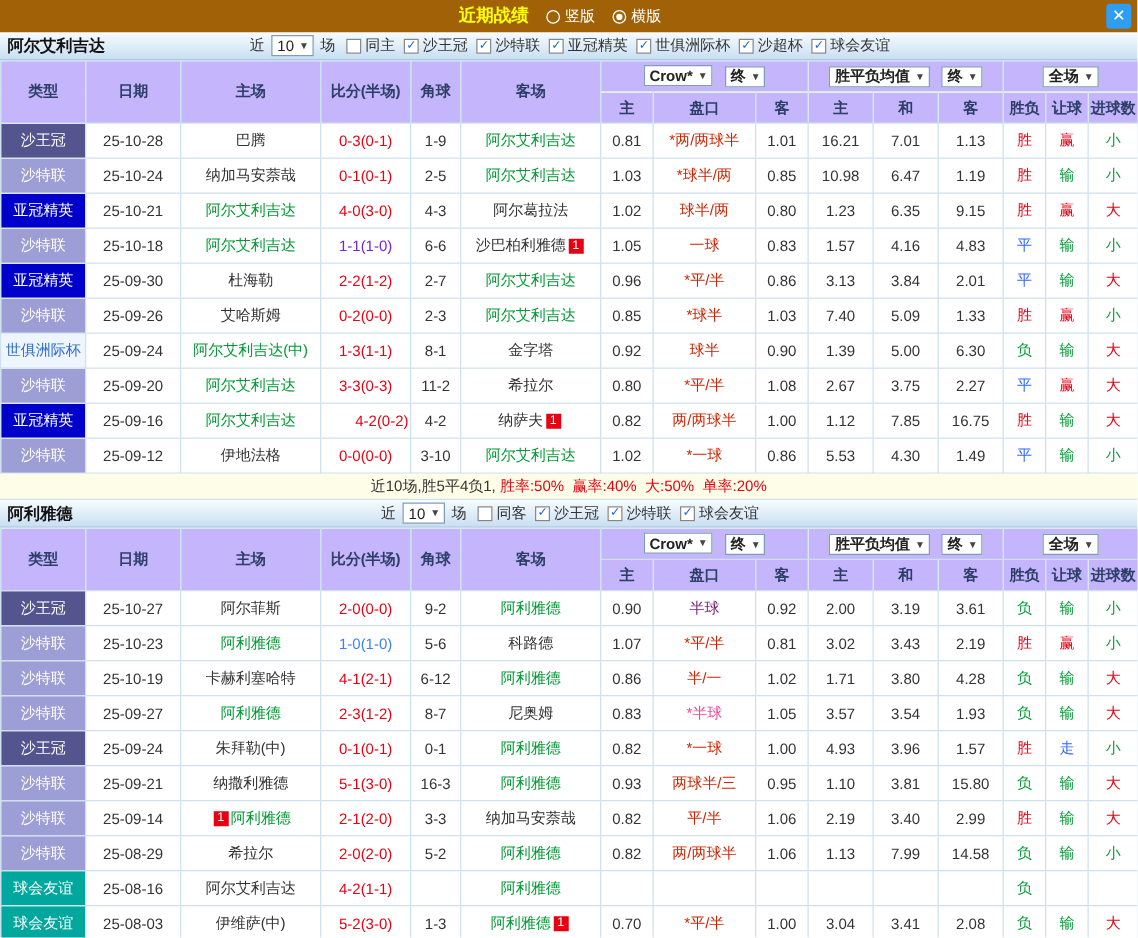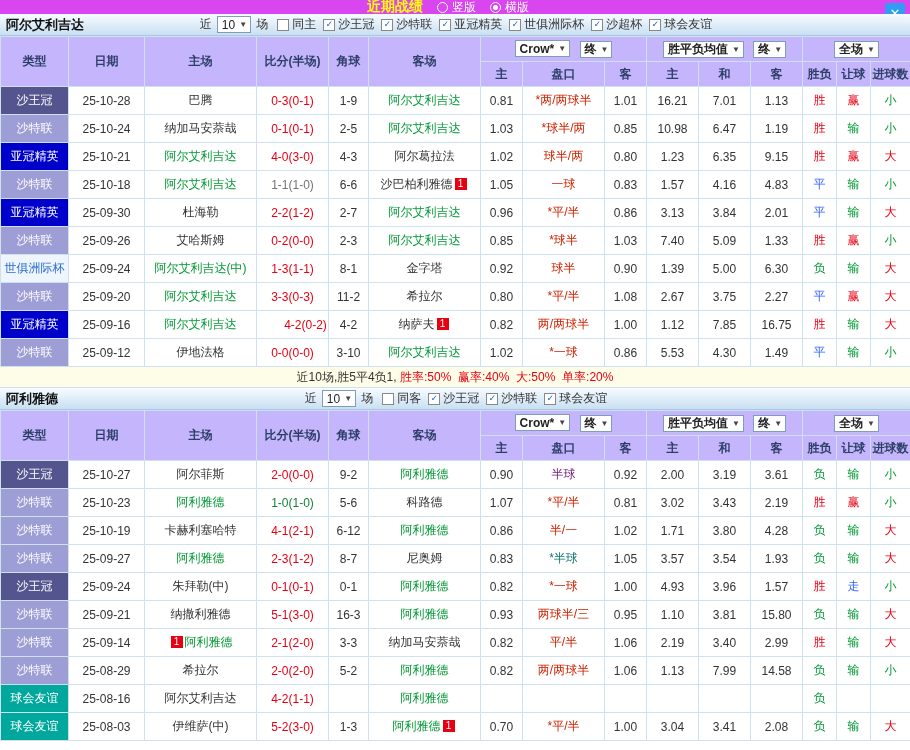--- a/index.html
+++ b/index.html
@@ -3,34 +3,34 @@
 <meta charset="utf-8">
 <style>
   * { box-sizing: border-box; }
   html,body { margin:0; padding:0; }
   body {
     width:910px; height:750px; overflow:hidden; background:#fff;
     font-family:"Liberation Sans","DejaVu Sans",sans-serif;
     font-size:12px; color:#333;
   }
   
-  .topbar { height:14px; background:#d946ef; display:flex; align-items:center; justify-content:center; position:relative; }
+  .topbar { height:26px; background:#a16207; display:flex; align-items:center; justify-content:center; position:relative; }
   .tb-title { color:#ffff00; font-weight:bold; font-size:14px; margin-right:14px; }
   .radio { display:inline-flex; align-items:center; margin-right:14px; color:#fff; cursor:pointer; }
   .radio .rdot { width:11px; height:11px; border:1px solid #fff; border-radius:50%; margin-right:4px; position:relative; background:transparent; }
   .radio.sel .rdot::after { content:""; position:absolute; left:2px; top:2px; right:2px; bottom:2px; border-radius:50%; background:#fff; }
   .close-btn { position:absolute; right:5px; top:3px; width:20px; height:20px; background:#2e9df2; border-radius:3px; color:#fff; font-size:13px; font-weight:bold; display:flex; align-items:center; justify-content:center; cursor:pointer; }
   
   .sec-header { height:22px; background:linear-gradient(#f7fcff,#c9dff2); border-bottom:1px solid #a9c7e2; display:flex; align-items:center; position:relative; }
   .sec-title { position:absolute; left:6px; font-weight:bold; font-size:13px; color:#111; }
   .filters { margin:0 auto; display:flex; align-items:center; }
   .filters .lab { margin:0 2px; color:#333; }
   .mini-select { display:inline-flex; align-items:center; background:#fff; border:1px solid #7f9db9; height:17px; padding:0 3px 0 4px; margin:0 3px; cursor:pointer; color:#222; }
   .mini-select .arr { font-size:8px; margin-left:4px; color:#444; }
-  .flt { display:inline-flex; align-items:center; margin-left:7px; cursor:pointer;font-family:Liberation Mono, monospace; }
+  .flt { display:inline-flex; align-items:center; margin-left:7px; cursor:pointer; }
   .flt .cb { width:12px; height:12px; border:1px solid #888; background:#fff; display:inline-flex; align-items:center; justify-content:center; font-size:10px; font-weight:bold; color:#1667d9; margin-right:3px; line-height:1; }
   
   table { border-collapse:collapse; table-layout:fixed; width:910px; }
   th,td { border:1px solid #cfe0ef; text-align:center; overflow:hidden; white-space:nowrap; padding:0; }
   thead th { background:#c4b5fd; height:25px; font-weight:bold; font-size:12px; color:#2c3e66; }
   tbody td { height:28px; background:#fff; font-size:12px; }
   .badge { display:inline-block; min-width:12px; height:12px; line-height:12px; background:#e60012; color:#fff; font-size:10px; margin:0 2px; vertical-align:1px; }
   
   .stats { height:21px; border-bottom:1px solid #cfe0ef; display:flex; align-items:center; justify-content:center; background:#fdfde8; }
   .stats span { white-space:pre; }
@@ -207,21 +207,21 @@
         <td>6.35</td>
         <td>9.15</td>
         <td style="color: rgb(230, 0, 18);">胜</td>
         <td style="color: rgb(230, 0, 18);">赢</td>
         <td style="color: rgb(230, 0, 18);">大</td>
       </tr>
       <tr>
         <td style="background: rgb(158, 158, 214); color: rgb(255, 255, 255);">沙特联</td>
         <td>25-10-18</td>
         <td><span style="color: rgb(0, 153, 51);">阿尔艾利吉达</span></td>
-        <td style="color: #737373; margin-top: 14px;">1-1(1-0)</td>
+        <td style="color: #6d28d9; margin-top: 14px;">1-1(1-0)</td>
         <td>6-6</td>
         <td><span>沙巴柏利雅德</span><span class="badge">1</span></td>
         <td>1.05</td>
         <td style="color: rgb(204, 34, 0);">一球</td>
         <td>0.83</td>
         <td>1.57</td>
         <td>4.16</td>
         <td>4.83</td>
         <td style="color: rgb(51, 102, 255);">平</td>
         <td style="color: rgb(0, 153, 51);">输</td>
@@ -450,21 +450,21 @@
         <td>3.19</td>
         <td>3.61</td>
         <td style="color: rgb(0, 153, 51);">负</td>
         <td style="color: rgb(0, 153, 51);">输</td>
         <td style="color: rgb(0, 153, 51);">小</td>
       </tr>
       <tr>
         <td style="background: rgb(158, 158, 214); color: rgb(255, 255, 255);">沙特联</td>
         <td>25-10-23</td>
         <td><span style="color: rgb(0, 153, 51);">阿利雅德</span></td>
-        <td style="color: #15803d;">1-0(1-0)</td>
+        <td style="color: #3b82f6;">1-0(1-0)</td>
         <td>5-6</td>
         <td><span>科路德</span></td>
         <td>1.07</td>
         <td style="color: rgb(204, 34, 0);">*平/半</td>
         <td>0.81</td>
         <td>3.02</td>
         <td>3.43</td>
         <td>2.19</td>
         <td style="color: rgb(230, 0, 18);">胜</td>
         <td style="color: rgb(230, 0, 18);">赢</td>
@@ -488,21 +488,21 @@
         <td style="color: rgb(230, 0, 18);">大</td>
       </tr>
       <tr>
         <td style="background: rgb(158, 158, 214); color: rgb(255, 255, 255);">沙特联</td>
         <td>25-09-27</td>
         <td><span style="color: rgb(0, 153, 51);">阿利雅德</span></td>
         <td style="color: rgb(230, 0, 18);">2-3(1-2)</td>
         <td>8-7</td>
         <td><span>尼奥姆</span></td>
         <td>0.83</td>
-        <td style="color: #0f766e;">*半球</td>
+        <td style="color: #ec4899;">*半球</td>
         <td>1.05</td>
         <td>3.57</td>
         <td>3.54</td>
         <td>1.93</td>
         <td style="color: rgb(0, 153, 51);">负</td>
         <td style="color: rgb(0, 153, 51);">输</td>
         <td style="color: rgb(230, 0, 18);">大</td>
       </tr>
       <tr>
         <td style="background: rgb(84, 84, 142); color: rgb(255, 255, 255);">沙王冠</td>

